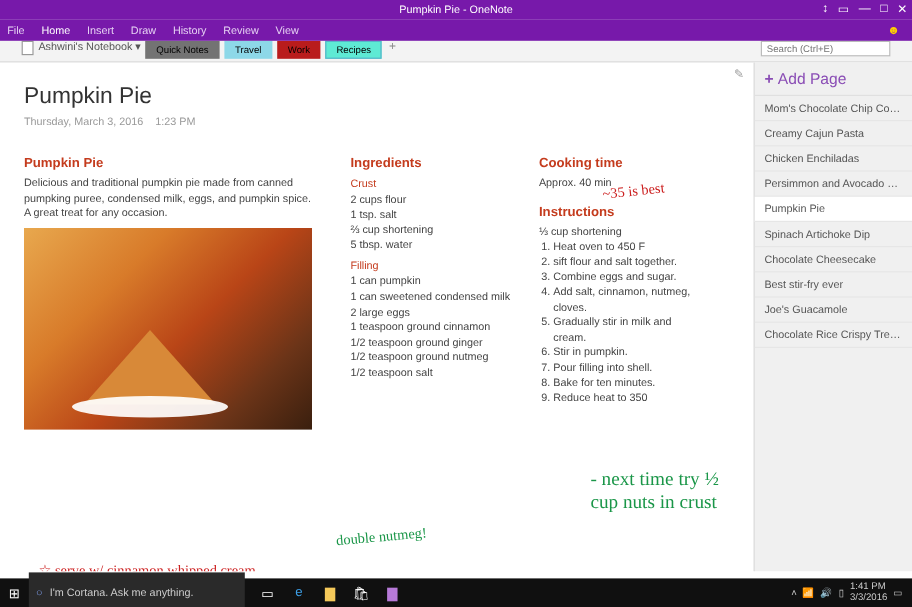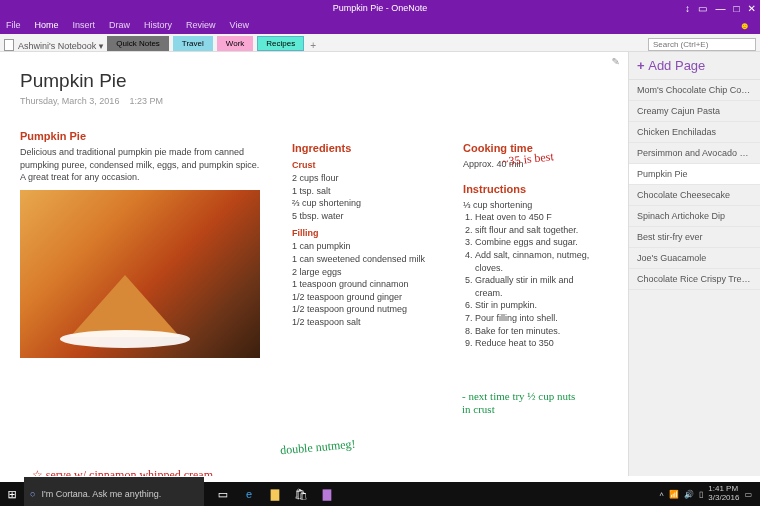--- a/index.html
+++ b/index.html
@@ -5,45 +5,45 @@
 *{margin:0;padding:0;box-sizing:border-box;font-family:"Segoe UI",Arial,sans-serif}
 body{width:760px;height:506px;overflow:hidden;background:#fff;position:relative}
 .titlebar{height:16px;background:#7719aa;color:#fff;display:flex;align-items:center;justify-content:center;font-size:9px;position:relative}
 .titlebar .title{text-align:center}
 .titlebar .wc{position:absolute;right:4px;display:flex;gap:8px;font-size:10px}
 .titlebar .wc span{cursor:default}
 .ribbon-tabs{height:18px;background:#7719aa;display:flex;align-items:center;padding-left:6px;gap:14px;color:#e6d1f3;font-size:9px;position:relative}
 .ribbon-tabs .tab{cursor:pointer}
 .ribbon-tabs .tab.active{color:#fff}
 .ribbon-tabs .smiley{position:absolute;right:10px;color:#ffcf00;font-size:10px}
-.toolbar{height:18px;background:#f3f3f3;border-bottom:1px solid #ddd;display:flex;align-items:flex-end;padding:0 4px;font-size:9px}
+.toolbar{height:18px;background:#f3f3f3;border-bottom:1px solid #ddd;display:flex;align-items:flex-start;padding:0 18px;font-size:9px}
 .toolbar .nb-icon{width:10px;height:12px;background:#fff;border:1px solid #999;margin-right:4px}
 .toolbar .nb{color:#555;cursor:pointer}
 .toolbar .section{padding:2px 8px;margin-left:4px;font-size:8px;cursor:pointer;border:1px solid transparent}
 .toolbar .s1{background:#737373}
 .toolbar .s2{background:#8dd8e8}
-.toolbar .s3{background:#f9a8d4}
+.toolbar .s3{background:#b91c1c}
 .toolbar .s4{background:#5eead4;border:1px solid #56b5c9}
 .toolbar .addtab{margin-left:6px;color:#888;font-size:10px}
 .toolbar .search{margin-left:auto;width:108px;height:13px;border:1px solid #bbb;font-size:8px;color:#999;padding:0 4px}
 .main{display:flex;height:424px}
 .page{flex:1;padding:18px 20px 0 20px;overflow:hidden;position:relative}
 .page .pin{position:absolute;right:8px;top:4px;font-size:10px;color:#999}
 .page h1{font-size:19px;font-weight:400;color:#333}
 .page .meta{font-size:9px;color:#999;margin-top:4px}
 .content{margin-top:24px;position:relative}
 .recipe-title{color:#c43b1d;font-size:11px;font-weight:600}
 .desc{font-size:9px;color:#444;margin-top:4px;max-width:240px;line-height:1.4}
 .photo{margin-top:6px;width:240px;height:168px;background:linear-gradient(135deg,#e8a84e 0%,#d87b2a 30%,#b94517 55%,#6b3418 80%,#3a1f0e 100%);position:relative;overflow:hidden}
 .photo::before{content:"";position:absolute;left:50px;top:85px;width:0;height:0;border-left:55px solid transparent;border-right:55px solid transparent;border-bottom:62px solid #d88938}
 .photo::after{content:"";position:absolute;left:40px;top:140px;width:130px;height:18px;background:rgba(255,255,255,0.92);border-radius:50%}
-.cols{position:absolute;left:272px;top:12px;display:flex;gap:38px;font-size:9px;color:#444}
+.cols{position:absolute;left:272px;top:0;display:flex;gap:24px;font-size:9px;color:#444}
 .col{max-width:138px}
 .col h3{color:#c43b1d;font-size:11px;font-weight:600;margin-bottom:4px}
-.col h4{color:#c43b1d;font-size:9px;font-weight:700;margin-top:6px;margin-bottom:2px}
+.col h4{color:#c43b1d;font-size:9px;font-weight:400;margin-top:6px;margin-bottom:2px}
 .col p,.col li{font-size:9px;line-height:1.4}
 .col ol{padding-left:12px}
 .ink{position:absolute;font-family:"Segoe Script","Comic Sans MS",cursive;font-size:12px;pointer-events:none}
 .ink-red{color:#cc2020}
 .ink-green{color:#1a9648}
 .sidebar{width:132px;background:#f0f0f0;border-left:1px solid #ddd;font-size:9px}
 .sidebar .add{padding:6px 8px;color:#8a4db5;cursor:pointer;border-bottom:1px solid #e0e0e0;font-size:13px}
 .sidebar .add::before{content:"+ ";font-weight:bold}
 .sidebar .item{padding:5px 8px;color:#555;cursor:pointer;border-bottom:1px solid #e6e6e6;white-space:nowrap;overflow:hidden;text-overflow:ellipsis}
 .sidebar .item.active{background:#fff}
@@ -138,33 +138,33 @@
             <li>Pour filling into shell.</li>
             <li>Bake for ten minutes.</li>
             <li>Reduce heat to 350</li>
           </ol>
         </div>
       </div>
 
       <div class="ink ink-red" style="left:12px;top:338px">☆ serve w/ cinnamon whipped cream</div>
       <div class="ink ink-green" style="left:260px;top:310px;transform:rotate(-5deg)">double nutmeg!</div>
       <div class="ink ink-red" style="left:482px;top:22px;transform:rotate(-6deg)">~35 is best</div>
-      <div class="ink ink-green" style="left:442px;top:260px;width:120px;font-size:11px;line-height:1.2">- next time try ½ cup nuts in crust</div>
+      <div class="ink ink-green" style="left:472px;top:260px;width:120px;font-size:16px;line-height:1.2">- next time try ½ cup nuts in crust</div>
     </div>
   </div>
 
   <div class="sidebar">
     <div class="add">Add Page</div>
     <div class="item">Mom's Chocolate Chip Cookies</div>
     <div class="item">Creamy Cajun Pasta</div>
     <div class="item">Chicken Enchiladas</div>
     <div class="item">Persimmon and Avocado Salad</div>
     <div class="item active">Pumpkin Pie</div>
+    <div class="item">Spinach Artichoke Dip</div>
     <div class="item">Chocolate Cheesecake</div>
-    <div class="item">Spinach Artichoke Dip</div>
     <div class="item">Best stir-fry ever</div>
     <div class="item">Joe's Guacamole</div>
     <div class="item">Chocolate Rice Crispy Treats</div>
   </div>
 </div>
 
 <div class="taskbar">
   <div class="start">⊞</div>
   <div class="cortana">I'm Cortana. Ask me anything.</div>
   <div class="ticons">

